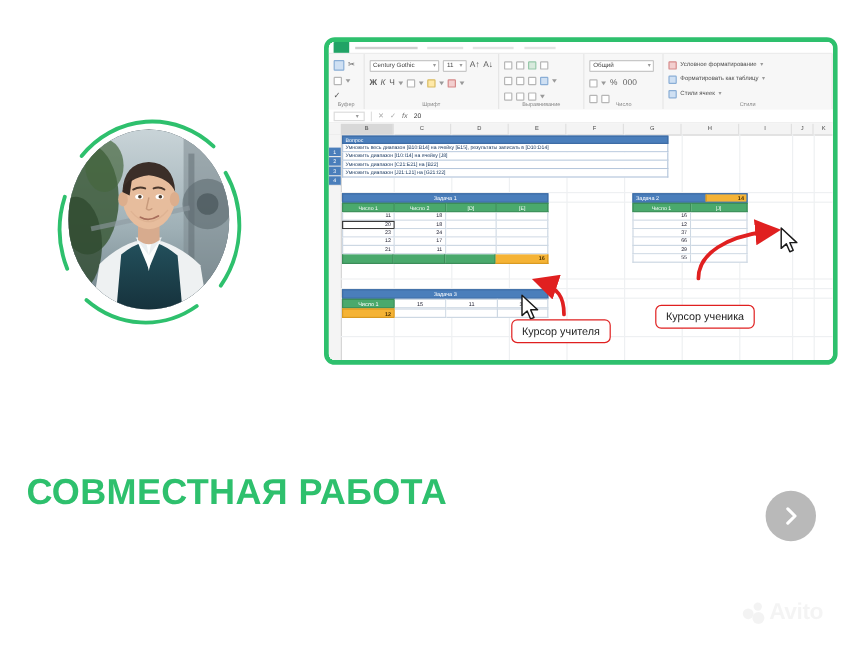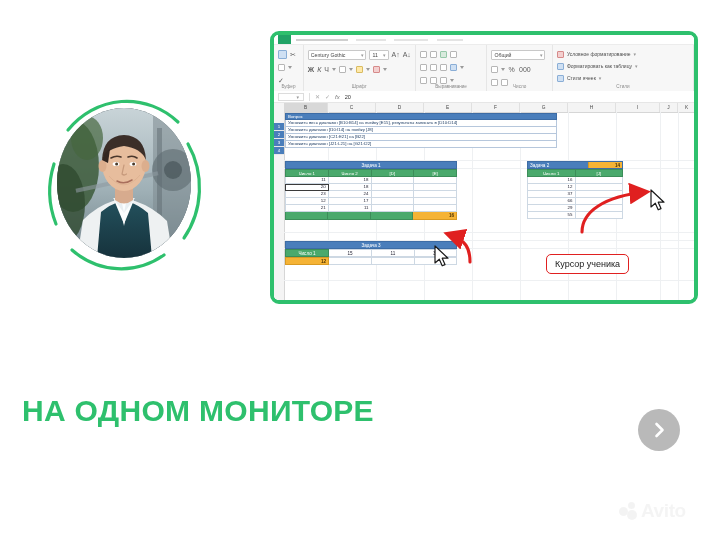--- a/index.html
+++ b/index.html
@@ -280,21 +280,21 @@
         <path d="M67 57 L65 66 Q67 68 69.5 66" stroke="#c79a7c" stroke-width="1.2" fill="none" stroke-linecap="round"></path>
 
         <path d="M60 73 Q67 77 75 72" stroke="#a96f5c" stroke-width="1.5" fill="none" stroke-linecap="round"></path>
 
         <path d="M52 68 Q67 86 83 67" stroke="#d9ab8c" stroke-width="1" fill="none" opacity=".6"></path>
       </svg>
     </div>
   </div>
 
   <div class="headline">
-    <span>на одном мониторе</span>
+    <span>Совместная работа</span>
   </div>
 
   <div class="next-btn">
     <svg width="20" height="20" viewBox="0 0 20 20">
       <path d="M7.5 4 L13.5 10 L7.5 16" stroke="#ffffff" stroke-width="2.6" fill="none" stroke-linecap="round" stroke-linejoin="round"></path>
     </svg>
   </div>
 
   <div class="avito">
     <span class="mark">
@@ -608,15 +608,16 @@
       <marker id="ah" markerWidth="7" markerHeight="7" refX="5.4" refY="3.5" orient="auto">
         <path d="M0 0 L7 3.5 L0 7 Z" fill="#e02020"></path>
       </marker>
     </defs>
 
     <path d="M470 262 C 470 248, 466 240, 448 234" stroke="#e02020" stroke-width="3.1" fill="none" stroke-linecap="round" marker-end="url(#ah)"></path>
 
     <path d="M582 232 C 582 212, 604 196, 646 192" stroke="#e02020" stroke-width="3.1" fill="none" stroke-linecap="round" marker-end="url(#ah)"></path>
   </svg>
 
+  <div class="callout" style="left:426px;top:266px;">Курсор учителя</div>
   <div class="callout" style="left:546px;top:254px;">Курсор ученика</div>
 
 </div>
 
 </body></html>

